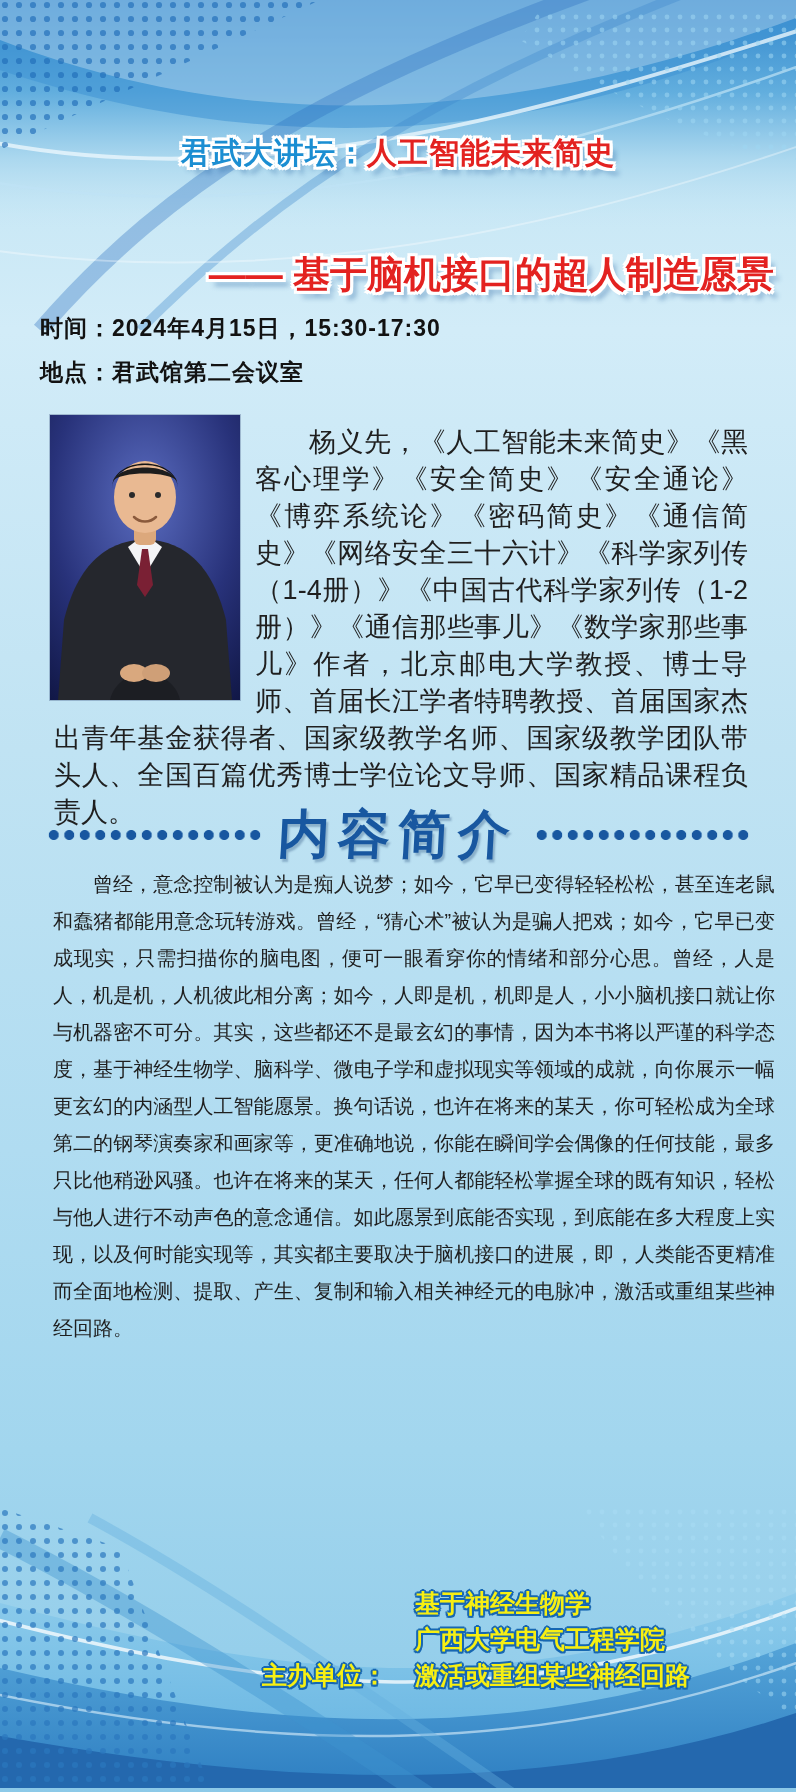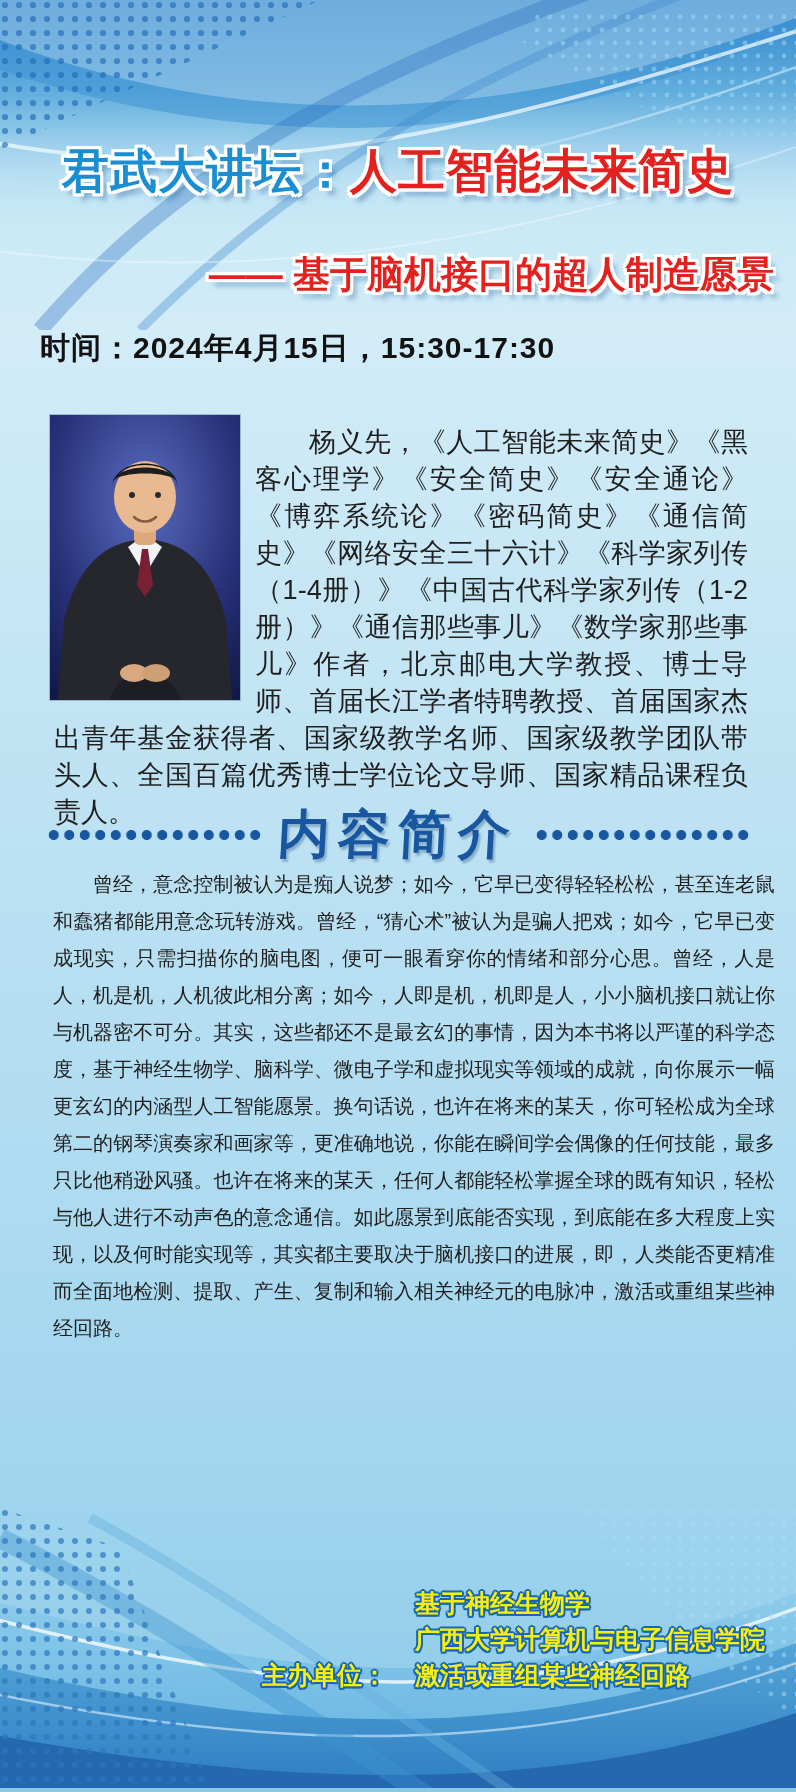--- a/index.html
+++ b/index.html
@@ -20,38 +20,38 @@
   .poster{
     position:relative;width:796px;height:1792px;overflow:hidden;
     background:linear-gradient(180deg,#9bcde9 0px,#c7e7f5 170px,#d2ecf8 330px,
                #c0e3f3 750px,#b0dcf1 1150px,#a2d6ee 1450px,#96cfeb 1650px,#8cc9e8 1792px);
   }
   .deco-top,.deco-bottom{position:absolute;left:0;pointer-events:none;}
   .deco-top{top:0;}
   .deco-bottom{bottom:0;}
 
   .title-line{
-    position:absolute;top:140px;left:0;width:100%;
-    text-align:center;font-size:47px;font-weight:bold;letter-spacing:1px;white-space:nowrap;font-family:Liberation Serif, serif;
+    position:absolute;top:133px;left:0;width:100%;
+    text-align:center;font-size:30px;font-weight:bold;letter-spacing:1px;white-space:nowrap;font-family:Liberation Serif, serif;
   }
   .outlined{
     text-shadow:
       -3px -3px 0 #fff, 3px -3px 0 #fff, -3px 3px 0 #fff, 3px 3px 0 #fff,
       -3px 0 0 #fff, 3px 0 0 #fff, 0 -3px 0 #fff, 0 3px 0 #fff,
       6px 7px 5px rgba(36,96,158,0.45);
   }
   .t-forum{color:var(--title-blue);}
   .t-topic{color:var(--title-red);}
   .subtitle{
     position:absolute;top:250px;left:16px;width:100%;padding-right:38px;
     text-align:right;font-size:37px;font-weight:bold;color:var(--title-red);white-space:nowrap;
   }
   .info{
-    position:absolute;top:326px;left:40px;
-    font-size:30px;line-height:44px;color:#121212;font-weight:600;letter-spacing:1px;
+    position:absolute;top:306px;left:40px;
+    font-size:23px;line-height:44px;color:#121212;font-weight:600;letter-spacing:1px;
   }
   .bio{
     position:absolute;top:410px;left:40px;width:722px;
     font-size:27px;line-height:37px;color:var(--body-text);text-align:justify;
   }
   .bio p{margin:14px;text-indent:2em;}
   .photo{
     float:left;width:190px;height:285px;margin:5px 15px 6px 10px;
     box-shadow:0 0 0 1px rgba(20,40,90,0.25);
   }
@@ -155,20 +155,21 @@
   </div>
 
   <div class="title-line outlined">
     <span class="t-forum">君武大讲坛：</span><span class="t-topic">人工智能未来简史</span>
   </div>
 
   <div class="subtitle outlined">—— 基于脑机接口的超人制造愿景</div>
 
   <div class="info">
     <div>时间：2024年4月15日，15:30-17:30</div>
+    <div>地点：君武馆第二会议室</div>
   </div>
 
   <div class="bio">
     <div class="photo">
       <svg viewBox="0 0 190 285" preserveAspectRatio="none">
         <defs>
           <radialGradient id="pbg" cx="0.5" cy="0.3" r="0.9">
             <stop offset="0" stop-color="#5a6cc0"></stop>
             <stop offset="0.55" stop-color="#28327a"></stop>
             <stop offset="1" stop-color="#0e1440"></stop>
@@ -200,18 +201,18 @@
   </div>
 
   <div class="body-text">
     <p>曾经，意念控制被认为是痴人说梦；如今，它早已变得轻轻松松，甚至连老鼠和蠢猪都能用意念玩转游戏。曾经，“猜心术”被认为是骗人把戏；如今，它早已变成现实，只需扫描你的脑电图，便可一眼看穿你的情绪和部分心思。曾经，人是人，机是机，人机彼此相分离；如今，人即是机，机即是人，小小脑机接口就让你与机器密不可分。其实，这些都还不是最玄幻的事情，因为本书将以严谨的科学态度，基于神经生物学、脑科学、微电子学和虚拟现实等领域的成就，向你展示一幅更玄幻的内涵型人工智能愿景。换句话说，也许在将来的某天，你可轻松成为全球第二的钢琴演奏家和画家等，更准确地说，你能在瞬间学会偶像的任何技能，最多只比他稍逊风骚。也许在将来的某天，任何人都能轻松掌握全球的既有知识，轻松与他人进行不动声色的意念通信。如此愿景到底能否实现，到底能在多大程度上实现，以及何时能实现等，其实都主要取决于脑机接口的进展，即，人类能否更精准而全面地检测、提取、产生、复制和输入相关神经元的电脉冲，激活或重组某些神经回路。</p>
   </div>
 
   <div class="organizers">
     <div class="org-label">主办单位：</div>
     <div class="org-items">
       <div>基于神经生物学</div>
-      <div>广西大学计算机与电子信息学院</div>
+      <div>广西大学电气工程学院</div>
       <div>激活或重组某些神经回路</div>
     </div>
   </div>
 
 </div>
 
 </body></html>

